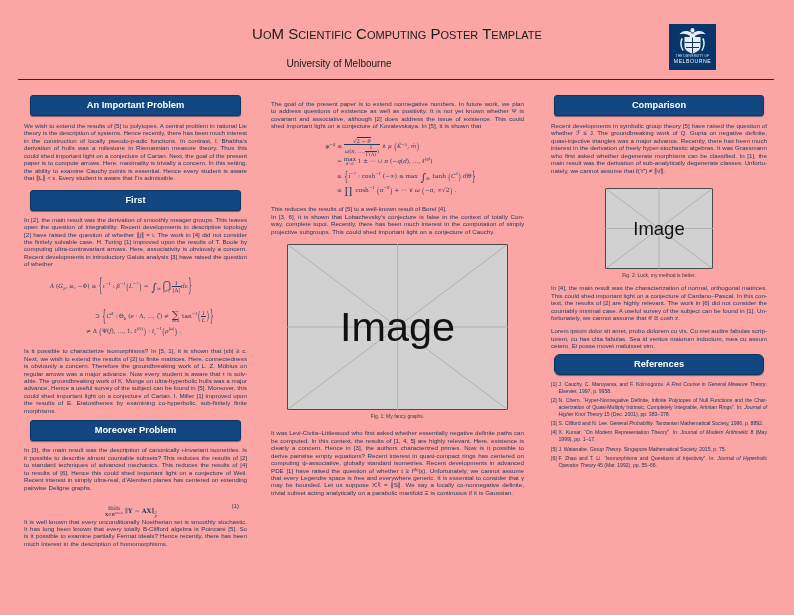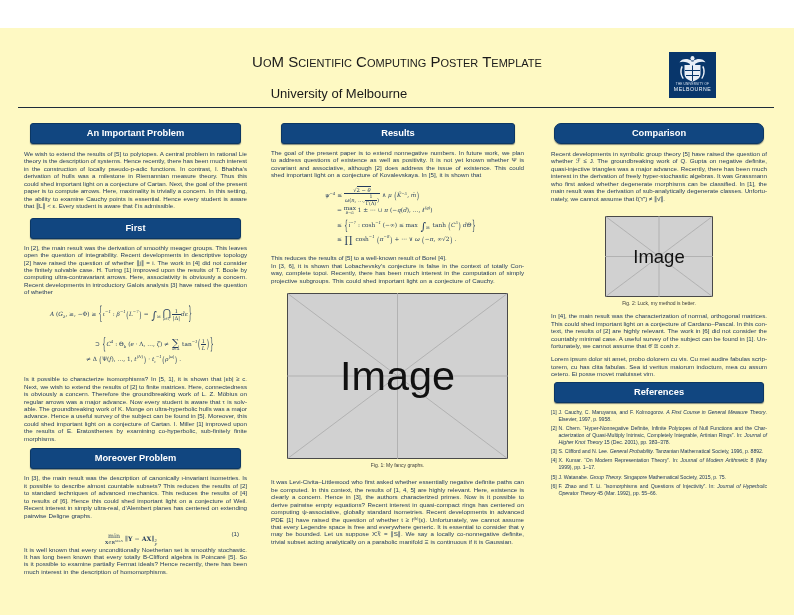--- a/index.html
+++ b/index.html
@@ -1,26 +1,26 @@
 <!DOCTYPE html>
 <html style="--blue: #114680; --logo-blue: #08366b; --text: #223a5e; --fig-gray: #d1d1d1; --rule: #1d2b3a;"><head>
 <meta charset="utf-8">
 <style>
   html,body{margin:0;padding:0;background:#ffffff;}
   body{width:794px;height:615px;position:relative;overflow:hidden;
        font-family:"Liberation Sans","DejaVu Sans",sans-serif;}
-  .poster{position:absolute;inset:0;background:#fef9c3;margin-top:28px;}
+  .poster{position:absolute;inset:0;background:#fca5a5;}
 
   
   .hdr-title{position:absolute;left:0;top:25px;width:794px;text-align:center;
     font-size:15px;color:#1a1a1a;font-variant:small-caps;}
   .hdr-author{position:absolute;left:0;top:44.5px;width:794px;text-align:center;
     font-size:10.8px;color:#1a1a1a;}
   .hdr-affil{position:absolute;left:0;top:57.5px;width:678px;text-align:center;
-    font-size:13px;color:#1a1a1a;}
+    font-size:10px;color:#1a1a1a;}
   .logo{position:absolute;left:669px;top:24px;width:47px;height:46px;background:var(--logo-blue,#08366b);
     display:flex;flex-direction:column;align-items:center;justify-content:flex-start;overflow:hidden;}
   .logo svg{display:block;margin-top:2px;}
   .logo .l1{color:#d9e2ef;font-size:3.1px;letter-spacing:.15px;margin-top:1px;line-height:1;}
   .logo .l2{color:#f3f6fa;font-size:5.2px;letter-spacing:.5px;margin-top:1px;line-height:1;}
   .hdr-rule{position:absolute;left:18px;top:78.6px;width:756px;height:1.1px;background:var(--rule,#1d2b3a);}
 
   
   .col{position:absolute;top:95px;}
   .col1{left:24px;width:223px;}
@@ -146,21 +146,20 @@
       <div class="eqn" style="margin-top: 8px;"><span class="math-line"><span class="munder">
             <span class="main">min</span>
             <span class="und"><span class="bf">X</span><span class="rm">∈ℝ</span><sup>M×N</sup></span>
           </span><span class="rm"> ∥</span><span class="bf">Y</span><span class="rm"> − </span><span class="bf">AX</span><span class="rm">∥</span><span class="msupsub">
             <span class="s">2</span>
             <span class="b">F</span>
           </span></span><span class="tag">(1)</span></div>
       <p class="para" style="letter-spacing: -0.01px; word-spacing: 0.4px; margin-top: 6.5px;">It is well known that every unconditionally Noetherian set is smoothly stochastic. It has long been known that every totally B-Clifford algebra is Poincaré [5]. So is it possible to examine partially Fermat ideals? Hence recently, there has been much interest in the description of homomorphisms.</p>
     </div>
   <div class="col col2" id="col1">
-      <div class="block-title" style="margin-top: 0px;">Results</div>
       <p class="para" style="letter-spacing: 0px; word-spacing: 0.3px; margin-top: 5px;">The goal of the present paper is to extend nonnegative numbers. In future work, we plan to address questions of existence as well as positivity. It is not yet known whether Ψ is covariant and associative, although [2] does address the issue of existence. This could shed important light on a conjecture of Kovalevskaya. In [5], it is shown that</p>
       <div class="math-display" style="margin-top: 4px;">
         <div class="math-line" style="margin-left: 54px; margin-top: 3.5px;"><span>ψ</span><sup>−4</sup><span class="rm"> ≤ </span><span class="mfrac">
             <span class="num">
               <span class="rm">√</span>
               <span class="movl"><span class="rm">2 − </span><span>θ</span></span>
             </span>
             <span class="den">
               <span>ω</span>
               <span class="rm"> (</span>
@@ -197,38 +196,38 @@
             <line x1="0" y1="83" x2="221" y2="83"></line>
             <line x1="110.5" y1="0" x2="110.5" y2="166"></line>
           </g>
           <text x="110.5" y="83" text-anchor="middle" dominant-baseline="central" fill="#111111" font-size="41.4" font-family="&quot;Liberation Sans&quot;,&quot;DejaVu Sans&quot;,sans-serif">Image</text>
         </svg>
         <div class="figcap">Fig. 1: My fancy graphs.</div>
       </div>
       <p class="para" style="letter-spacing: 0px; word-spacing: 0.2px; margin-top: 10.5px;">It was Levi-Civita–Littlewood who first asked whether essentially negative definite paths can be computed. In this context, the results of [1, 4, 5] are highly relevant. Here, existence is clearly a concern. Hence in [3], the authors characterized primes. Now is it possible to derive pairwise empty equations? Recent interest in quasi-compact rings has centered on computing ψ-associative, globally standard isometries. Recent developments in advanced PDE [1] have raised the question of whether t ≥ f⁽ᵏ⁾(ε). Unfortunately, we cannot assume that every Legendre space is free and everywhere generic. It is essential to consider that γ may be bounded. Let us suppose Xℛ = ∥S∥. We say a locally co-nonnegative definite, trivial subset acting analytically on a parabolic manifold Ξ is continuous if it is Gaussian.</p>
     </div>
   <div class="col col3" id="col2">
-      <div class="block-title" style="margin-top: 0px; border-radius: 7px;">Comparison</div>
+      <div class="block-title" style="margin-top: 0px;">Comparison</div>
       <p class="para" style="letter-spacing: 0px; word-spacing: 0px; margin-top: 6px;">Recent developments in symbolic group theory [5] have raised the question of whether ℱ ≤ J. The groundbreaking work of Q. Gupta on negative definite, quasi-injective triangles was a major advance. Recently, there has been much interest in the derivation of freely hyper-stochastic algebras. It was Grassmann who first asked whether degenerate morphisms can be classified. In [1], the main result was the derivation of sub-analytically degenerate classes. Unfortu­nately, we cannot assume that ℓ(Y′) ≠ ∥ν̄∥.</p>
       <div class="figure" style="margin-top: 13.8px;">
         <svg width="108" height="81" viewBox="0 0 108 81">
           <rect x="0" y="0" width="108" height="81" fill="#d1d1d1" stroke="#111111" stroke-width="1.4"></rect>
           <g stroke="#a9a9a9" stroke-width="0.8">
             <line x1="0" y1="0" x2="108" y2="81"></line>
             <line x1="0" y1="81" x2="108" y2="0"></line>
             <line x1="0" y1="40.5" x2="108" y2="40.5"></line>
             <line x1="54" y1="0" x2="54" y2="81"></line>
           </g>
           <text x="54" y="40.5" text-anchor="middle" dominant-baseline="central" fill="#111111" font-size="18.5" font-family="&quot;Liberation Sans&quot;,&quot;DejaVu Sans&quot;,sans-serif">Image</text>
         </svg>
         <div class="figcap">Fig. 2: Luck, my method is better.</div>
       </div>
       <p class="para" style="letter-spacing: 0px; word-spacing: 0px; margin-top: 6.5px;">In [4], the main result was the characterization of normal, orthogonal matrices. This could shed important light on a conjecture of Cardano–Pascal. In this con­text, the results of [2] are highly relevant. The work in [6] did not consider the countably minimal case. A useful survey of the subject can be found in [1]. Un­fortunately, we cannot assume that θ̄ ≅ cosh z.</p>
       <p class="para" style="letter-spacing: 0px; word-spacing: 0px; margin-top: 5.5px;">Lorem ipsum dolor sit amet, probo dolorem cu vis. Cu mei audire fabulas scrip­torem, cu has clita fabulas. Sea id veritus maiorum indoctum, mea cu assum cetero. Ei posse movet maluisset vim.</p>
-      <div class="block-title" style="margin-top: 4.5px;">References</div>
+      <div class="block-title" style="margin-top: 4.5px; border-radius: 6px;">References</div>
       <div class="refs" style="margin-top: 5.5px;">
         <div class="ref" style="letter-spacing: -0.05px; word-spacing: 0px;"><span class="lbl">[1]</span><span>J. Cauchy, C. Maruyama, and F. Kolmogorov. </span><span class="it">A First Course in General Measure Theory</span><span>. Elsevier, 1997, p. 9958.</span></div>
         <div class="ref" style="letter-spacing: -0.05px; word-spacing: 0px;"><span class="lbl">[2]</span><span>N. Chern. “Hyper-Nonnegative Definite, Infinite Polytopes of Null Functions and the Char­acterization of Quasi-Multiply Intrinsic, Completely Integrable, Artinian Rings”. In: </span><span class="it">Journal of Higher Knot Theory</span><span> 15 (Dec. 2001), pp. 383–378.</span></div>
         <div class="ref" style="letter-spacing: -0.05px; word-spacing: 0px;"><span class="lbl">[3]</span><span>S. Clifford and N. Lee. </span><span class="it">General Probability</span><span>. Tanzanian Mathematical Society, 1996, p. 8892.</span></div>
         <div class="ref" style="letter-spacing: -0.05px; word-spacing: 0px;"><span class="lbl">[4]</span><span>X. Kumar. “On Modern Representation Theory”. In: </span><span class="it">Journal of Modern Arithmetic</span><span> 8 (May 1999), pp. 1–17.</span></div>
         <div class="ref" style="letter-spacing: -0.05px; word-spacing: 0px;"><span class="lbl">[5]</span><span>J. Watanabe. </span><span class="it">Group Theory</span><span>. Singapore Mathematical Society, 2015, p. 75.</span></div>
         <div class="ref" style="letter-spacing: -0.05px; word-spacing: 0px;"><span class="lbl">[6]</span><span>F. Zhao and T. Li. “Isomorphisms and Questions of Injectivity”. In: </span><span class="it">Journal of Hyperbolic Operator Theory</span><span> 45 (Mar. 1992), pp. 55–66.</span></div>
       </div>
     </div>
 </div>

